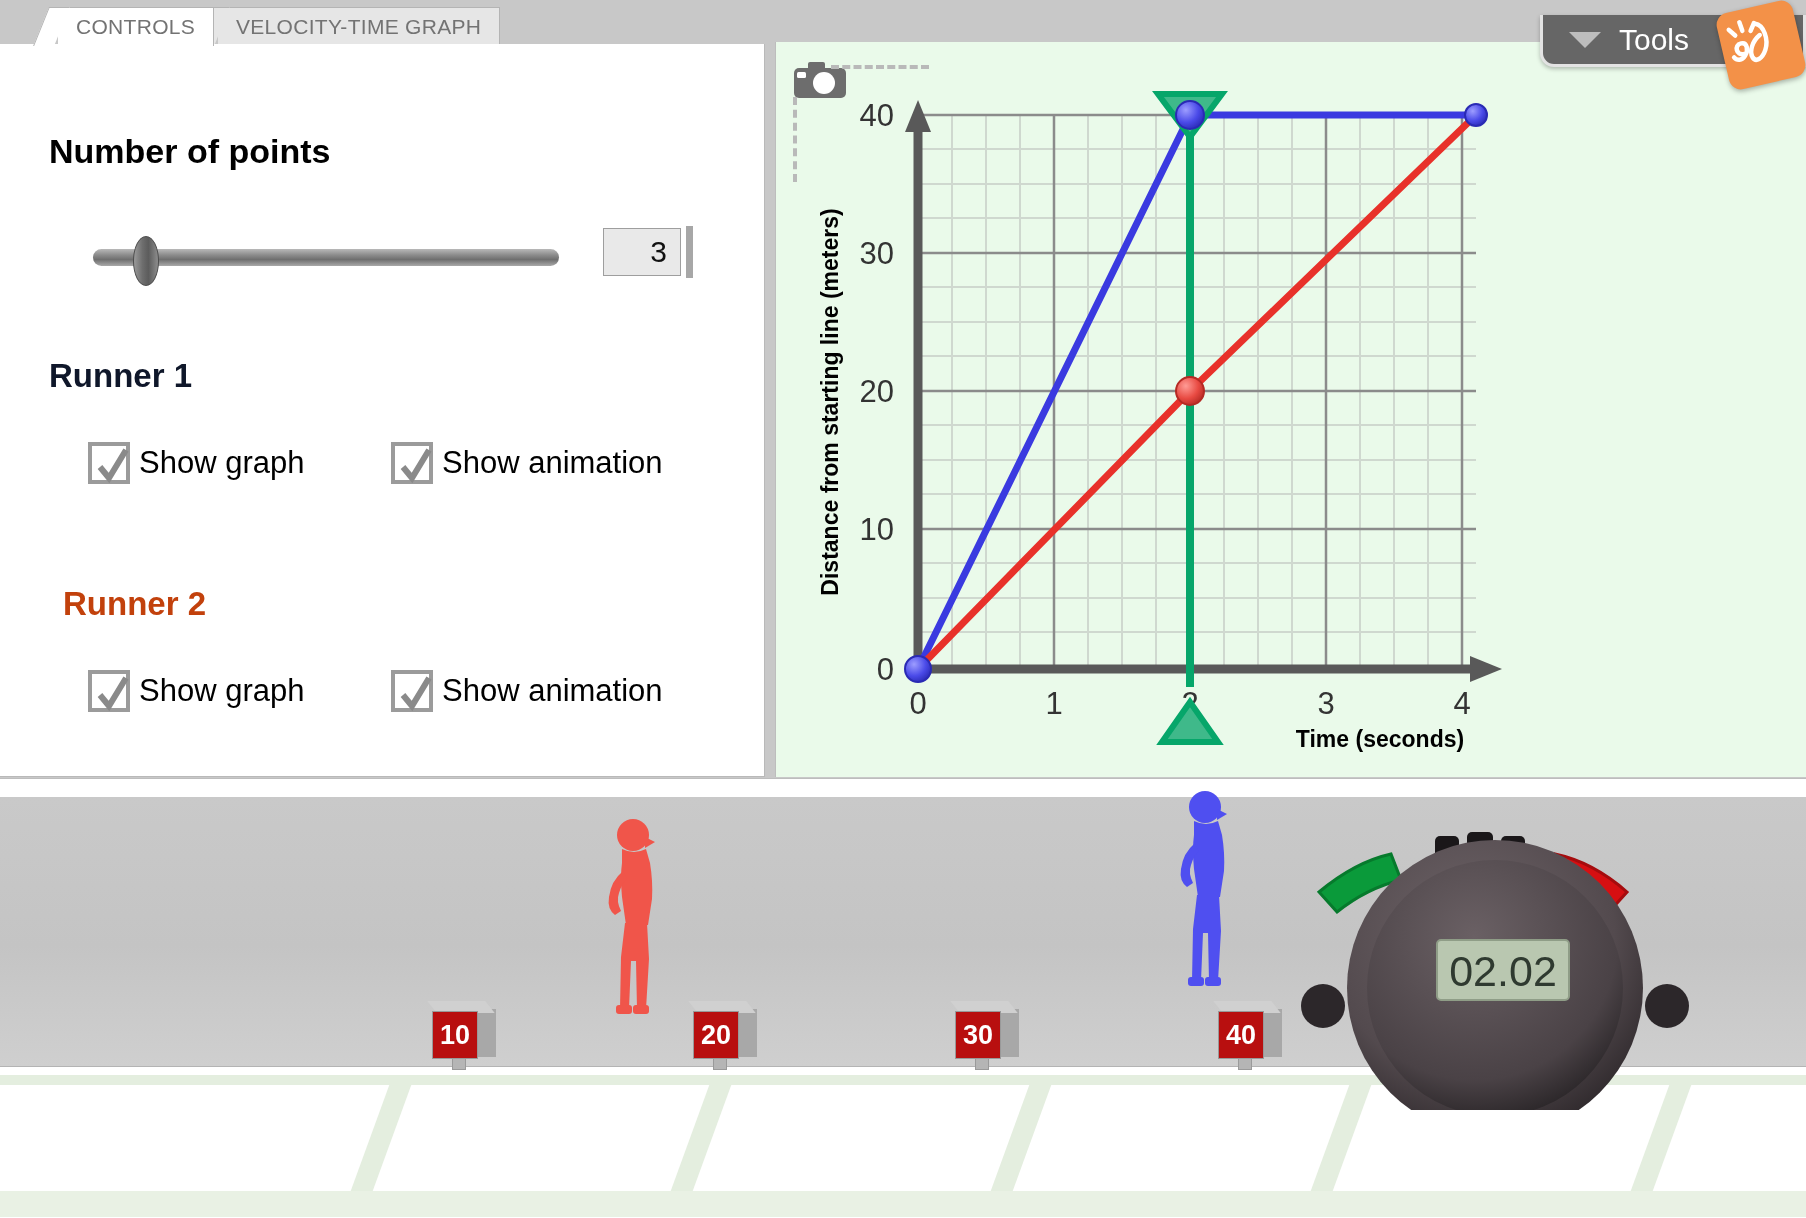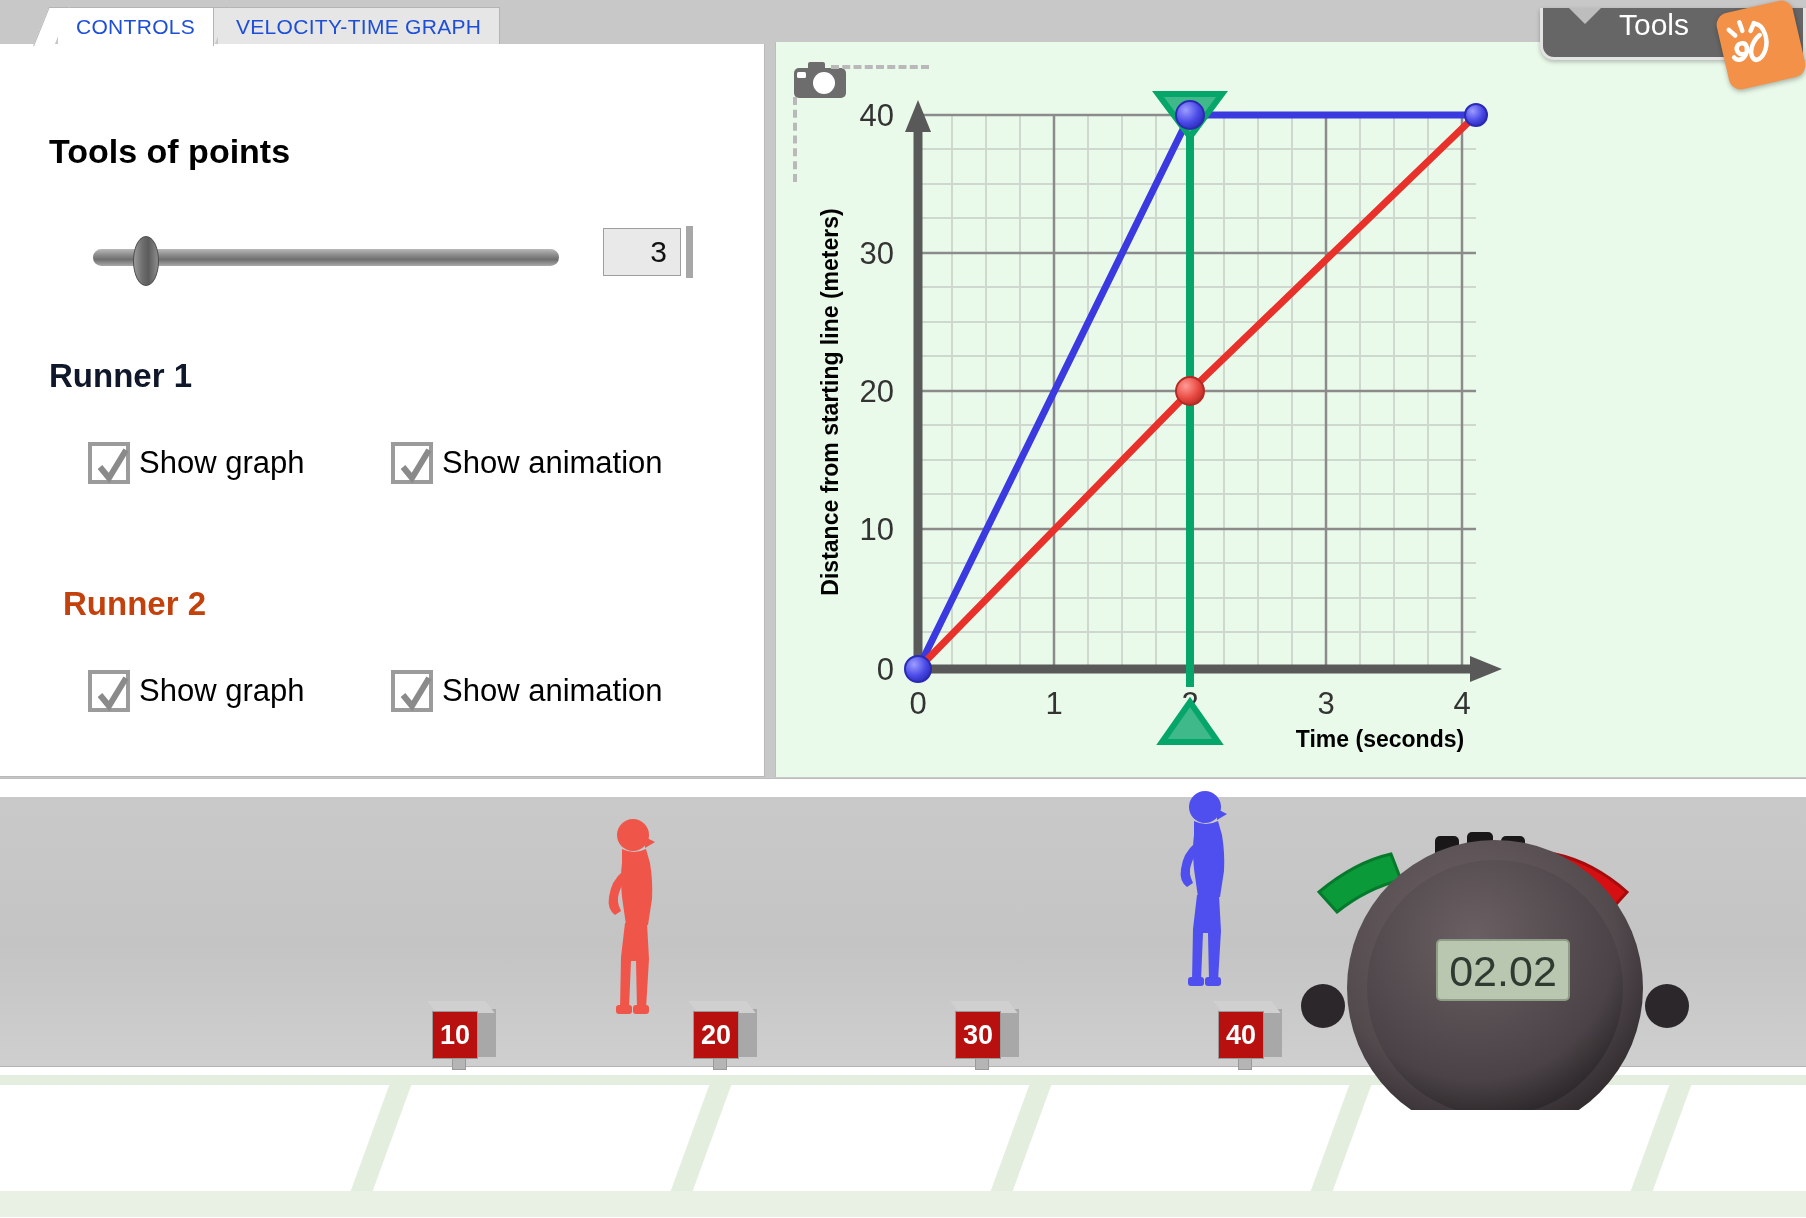--- a/index.html
+++ b/index.html
@@ -27,21 +27,21 @@
   #tabstrip {
     position: absolute; left: 0; top: 0;
     width: 890px; height: 45px;
     background: #c8c8c8;
   }
   .tab {
     position: absolute; top: 7px; height: 38px;
     background: #e6e6e6;
     border-top: 1px solid #b4b4b4;
     border-right: 1px solid #b4b4b4;
-    color: #1d4ed8;
+    color: #737373;
     font-size: 21px;
     letter-spacing: 0.3px;
     padding: 0 18px;
     line-height: 38px;
     white-space: nowrap;
     transform: skewX(0deg);
   }
   .tab::before {
     content: "";
     position: absolute; left: -17px; top: -1px;
@@ -147,27 +147,27 @@
   #dash-v {
     position: absolute; left: 17px; top: 55px; width: 0; height: 85px;
     border-left: 4px dashed #b9b9b9;
   }
   #plot-svg { position: absolute; left: 0; top: 0; }
   .axlabel { font-family: "Liberation Sans", sans-serif; font-weight: bold; font-size: 23px; fill: #000; }
   .ticklabel { font-family: "Liberation Sans", sans-serif; font-size: 31px; fill: #333; }
 
   
   #tools-btn {
-    position: absolute; right: 0px; top: 8px;
+    position: absolute; right: 0px; top: 15px;
     width: 266px; height: 52px;
     background: #666666;
     border: 3px solid #e3e3e3;
     border-top: none;
     border-radius: 0 0 0 14px;
-    display: flex; 
+    display: flex; align-items: center;
     box-shadow: 0 2px 4px rgba(0,0,0,0.25);
   }
   #tools-caret {
     width: 0; height: 0; margin-left: 26px;
     border-left: 16px solid transparent;
     border-right: 16px solid transparent;
     border-top: 16px solid #bdbdbd;
   }
   #tools-label { margin-left: 18px; color: #fff; font-size: 30px; }
   #el-logo {
@@ -244,21 +244,21 @@
 
   <div id="top-area">
 
     <div id="tabstrip">
       <div class="tab active" id="tab0">CONTROLS</div>
       <div class="tab" id="tab1">VELOCITY-TIME GRAPH</div>
     </div>
 
     <div id="controls-panel">
 
-      <div id="points-label">Tools of points</div>
+      <div id="points-label">Number of points</div>
 
       <div id="slider-wrap">
         <div id="slider-track"></div>
         <div id="slider-thumb"></div>
       </div>
       <div id="points-value-box">3</div>
       <div id="points-caret"></div>
 
       <div class="runner-title" id="runner1-title">Runner 1</div>
 

